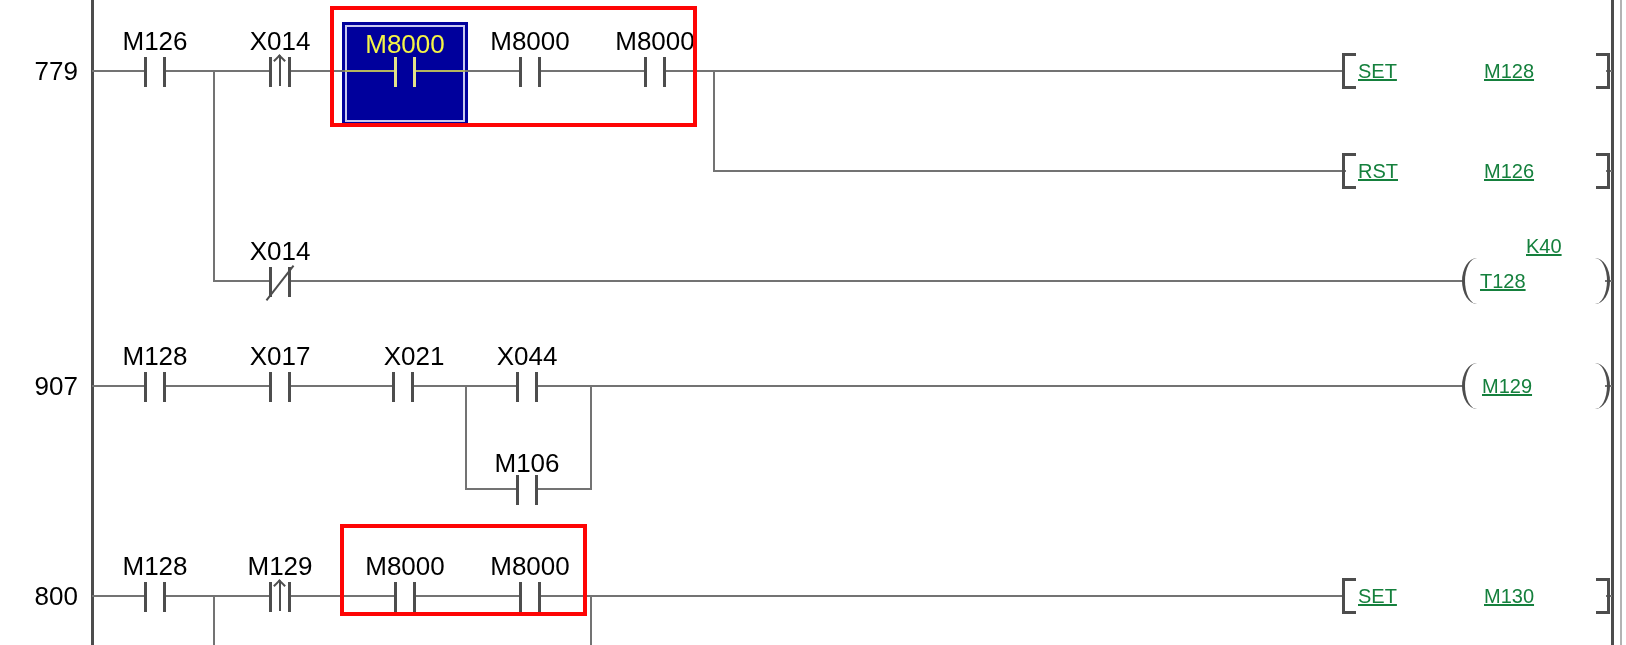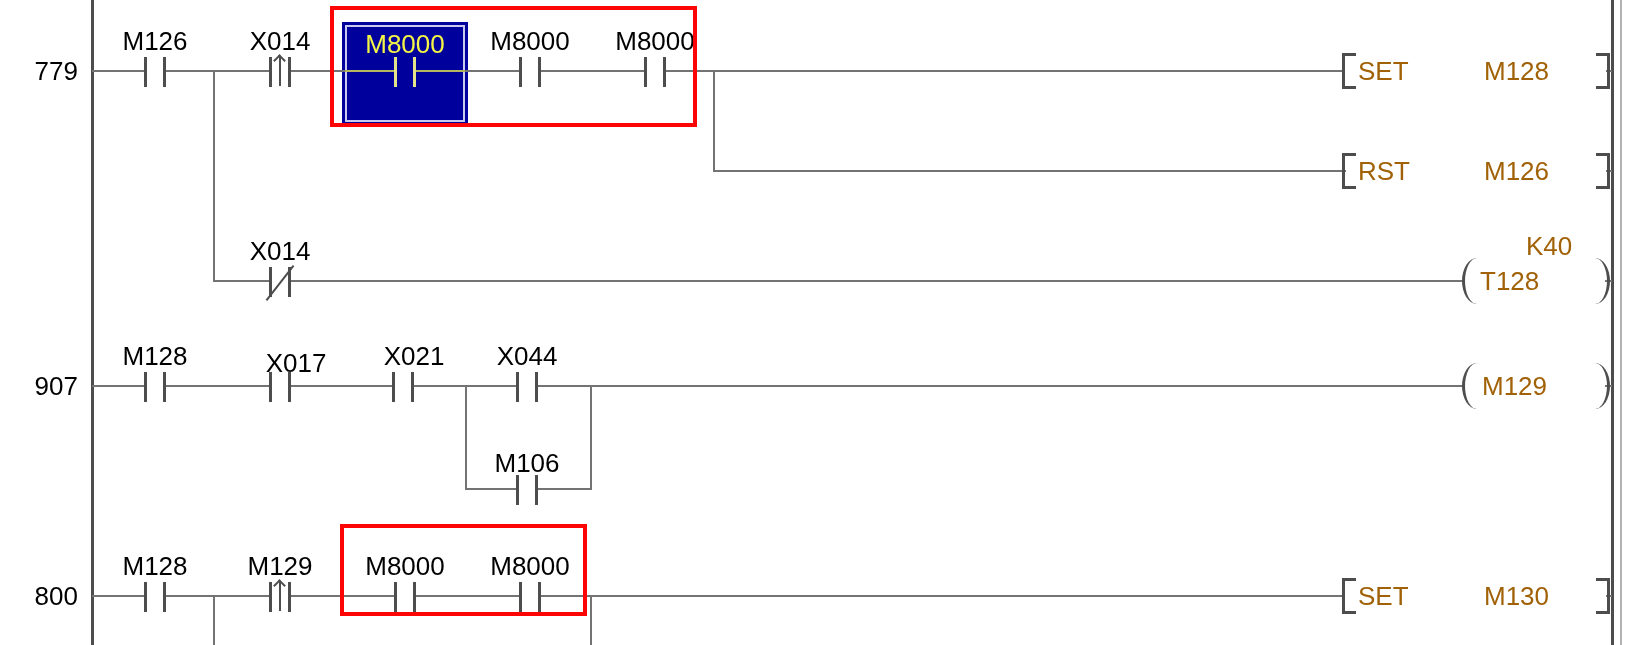--- a/index.html
+++ b/index.html
@@ -34,21 +34,21 @@
     border-left:2px solid #4d4d4d; border-top:2px solid #4d4d4d; transform:rotate(45deg);
   }
 
   .dlabel {
     position:absolute; transform:translateX(-50%); white-space:nowrap;
     font-size:26px; line-height:27px; color:#000000; z-index:5;
   }
   .dlabel.sel { color:#f5f546; }
   .itext {
     position:absolute; white-space:nowrap;
-    font-size:26px; line-height:27px; color:#a16207; z-index:5;
+    font-size:20px; line-height:27px; color:#15803d; z-index:5;text-decoration:underline;
   }
   .rung-no {
     position:absolute; left:16px; width:62px; text-align:right;
     font-size:26px; line-height:27px; color:#000000; z-index:5;
   }
 
   .br-l, .br-r {
     position:absolute; width:14px; height:36px; z-index:4;
     border:3px solid #4d4d4d;
   }
@@ -138,21 +138,21 @@
 
   <div class="wire-h" style="left:92px;  top:385px; width:1373px;"></div>
   <div class="wire-h" style="left:1605px;top:385px; width:7px;"></div>
   <div class="wire-v" style="left:465px; top:385px; height:105px;"></div>
   <div class="wire-v" style="left:590px; top:385px; height:105px;"></div>
   <div class="wire-h" style="left:466px; top:488px; width:126px;"></div>
 
   <div class="dlabel" style="left:155px; top:343px;">M128</div>
   <div class="contact" style="left:144px; top:372px;"></div>
 
-  <div class="dlabel" style="left:280px; top:350px;margin-left:16px;">X017</div>
+  <div class="dlabel" style="left:280px; top:343px;">X017</div>
   <div class="contact" style="left:269px; top:372px;"></div>
 
   <div class="dlabel" style="left:403px; top:343px;margin-left:11px;">X021</div>
   <div class="contact" style="left:392px; top:372px;"></div>
 
   <div class="dlabel" style="left:527px; top:343px;">X044</div>
   <div class="contact" style="left:516px; top:372px;"></div>
 
   <div class="dlabel" style="left:527px; top:450px;">M106</div>
   <div class="contact" style="left:516px; top:475px;"></div>

